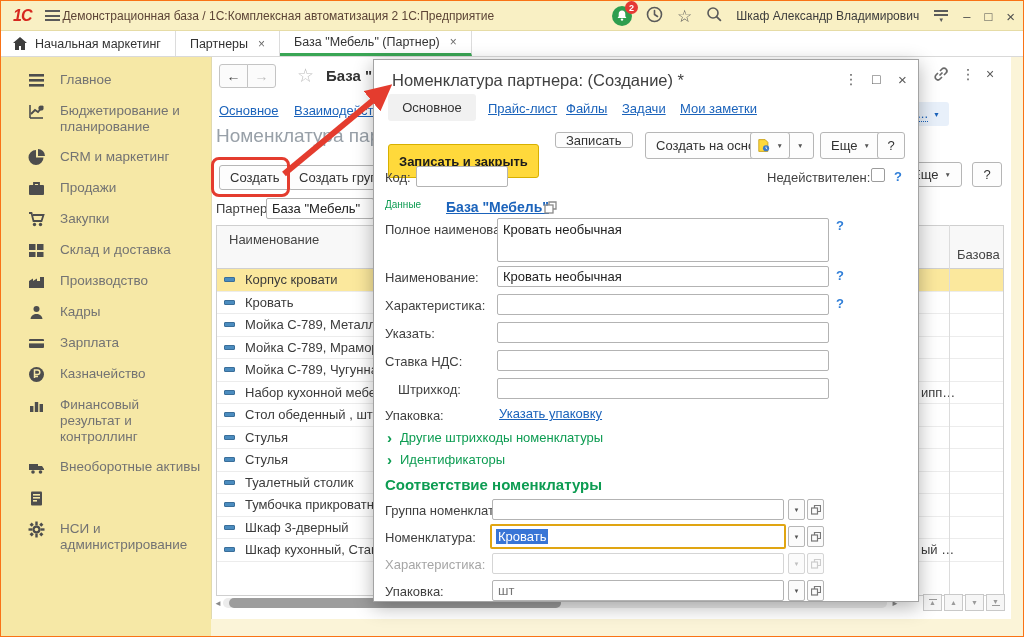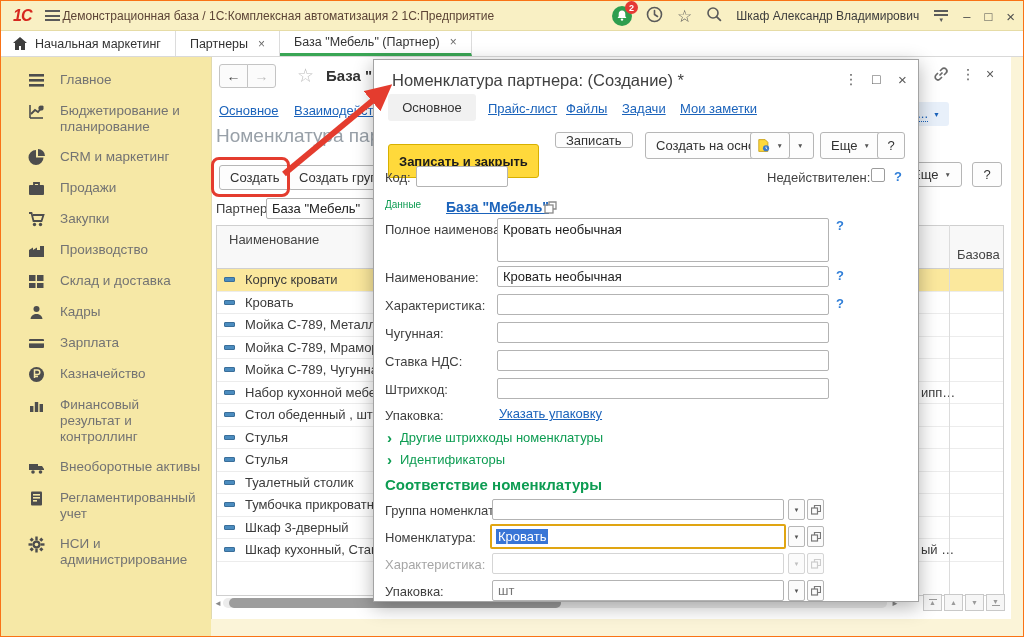--- a/index.html
+++ b/index.html
@@ -172,35 +172,35 @@
     <div class="side-item">
       <svg width="17" height="17" viewBox="0 0 17 17">
           <path d="M1 2h2.5l2 8h8l2-6H5" fill="none" stroke="#4d4d4d" stroke-width="1.8"></path>
           <circle cx="6.5" cy="13.5" r="1.7" fill="#4d4d4d"></circle>
           <circle cx="12.5" cy="13.5" r="1.7" fill="#4d4d4d"></circle>
         </svg>
       <span>Закупки</span>
     </div>
     <div class="side-item">
       <svg width="17" height="17" viewBox="0 0 17 17">
-          <path d="M1 15V8l4-2.5V8l4-2.5V8h3V4h4v11z" fill="#4d4d4d"></path>
-        </svg>
-      <span>Производство</span>
-    </div>
-    <div class="side-item">
-      <svg width="17" height="17" viewBox="0 0 17 17">
           <rect x="1" y="2" width="6.5" height="6" fill="#4d4d4d"></rect>
           <rect x="9" y="2" width="6.5" height="6" fill="#4d4d4d"></rect>
           <rect x="1" y="10" width="6.5" height="5" fill="#4d4d4d"></rect>
           <rect x="9" y="10" width="6.5" height="5" fill="#4d4d4d"></rect>
         </svg>
       <span>Склад и доставка</span>
     </div>
     <div class="side-item">
       <svg width="17" height="17" viewBox="0 0 17 17">
+          <path d="M1 15V8l4-2.5V8l4-2.5V8h3V4h4v11z" fill="#4d4d4d"></path>
+        </svg>
+      <span>Производство</span>
+    </div>
+    <div class="side-item">
+      <svg width="17" height="17" viewBox="0 0 17 17">
           <circle cx="8.5" cy="5" r="3" fill="#4d4d4d"></circle>
           <path d="M2.5 15c.5-3.5 3-5 6-5s5.5 1.5 6 5z" fill="#4d4d4d"></path>
         </svg>
       <span>Кадры</span>
     </div>
     <div class="side-item">
       <svg width="17" height="17" viewBox="0 0 17 17">
           <rect x="1" y="4" width="15" height="9" rx="1" fill="#4d4d4d"></rect>
           <rect x="1" y="6" width="15" height="2.4" fill="#f6e8a6"></rect>
         </svg>
@@ -230,21 +230,20 @@
         </svg>
       <span>Внеоборотные активы</span>
     </div>
     <div class="side-item">
       <svg width="17" height="17" viewBox="0 0 17 17">
           <rect x="3" y="1.5" width="11" height="14" rx="1" fill="#4d4d4d"></rect>
           <rect x="5" y="4" width="7" height="1.6" fill="#f6e8a6"></rect>
           <rect x="5" y="7" width="7" height="1.6" fill="#f6e8a6"></rect>
           <rect x="5" y="10" width="4" height="1.6" fill="#f6e8a6"></rect>
         </svg>
-      <span>Регламентированный учет</span>
     </div>
     <div class="side-item">
       <svg width="17" height="17" viewBox="0 0 17 17">
           <circle cx="8.5" cy="8.5" r="4" fill="#4d4d4d"></circle>
           <g fill="#4d4d4d">
             <rect x="7.3" y="0.5" width="2.4" height="4"></rect>
             <rect x="7.3" y="12.5" width="2.4" height="4"></rect>
             <rect x="0.5" y="7.3" width="4" height="2.4"></rect>
             <rect x="12.5" y="7.3" width="4" height="2.4"></rect>
             <rect x="2.2" y="2.2" width="3" height="3" transform="rotate(45 3.7 3.7)"></rect>
@@ -430,27 +429,27 @@
     <span class="help abs" style="left:462px;top:158px">?</span>
 
     <span class="lbl" style="left:11px;top:210px">Наименование:</span>
     <input class="fld" style="left: 123px; top: 206px; width: 332px;" value="Кровать необычная">
     <span class="help abs" style="left:462px;top:208px">?</span>
 
     <span class="lbl" style="left:11px;top:238px">Характеристика:</span>
     <input class="fld" style="left: 123px; top: 234px; width: 332px;">
     <span class="help abs" style="left:462px;top:236px">?</span>
 
-    <span class="lbl" style="left:11px;top:266px">Чугунная:</span>
+    <span class="lbl" style="left:11px;top:266px">Указать:</span>
     <input class="fld" style="left: 123px; top: 262px; width: 332px;">
 
     <span class="lbl" style="left:11px;top:294px">Ставка НДС:</span>
     <input class="fld" style="left: 123px; top: 290px; width: 332px;">
 
-    <span class="lbl" style="left:11px;top:322px">Штрихкод:</span>
+    <span class="lbl" style="left:24px;top:322px">Штрихкод:</span>
     <input class="fld" style="left: 123px; top: 318px; width: 332px;">
 
     <span class="lbl" style="left:11px;top:348px">Упаковка:</span>
     <a class="link abs" style="left:125px;top:346px">Указать упаковку</a>
 
     <div class="exp" style="left:13px;top:370px">
       <span class="ch">›</span>
       <span>Другие штрихкоды номенклатуры</span>
     </div>
     <div class="exp" style="left:13px;top:392px">

